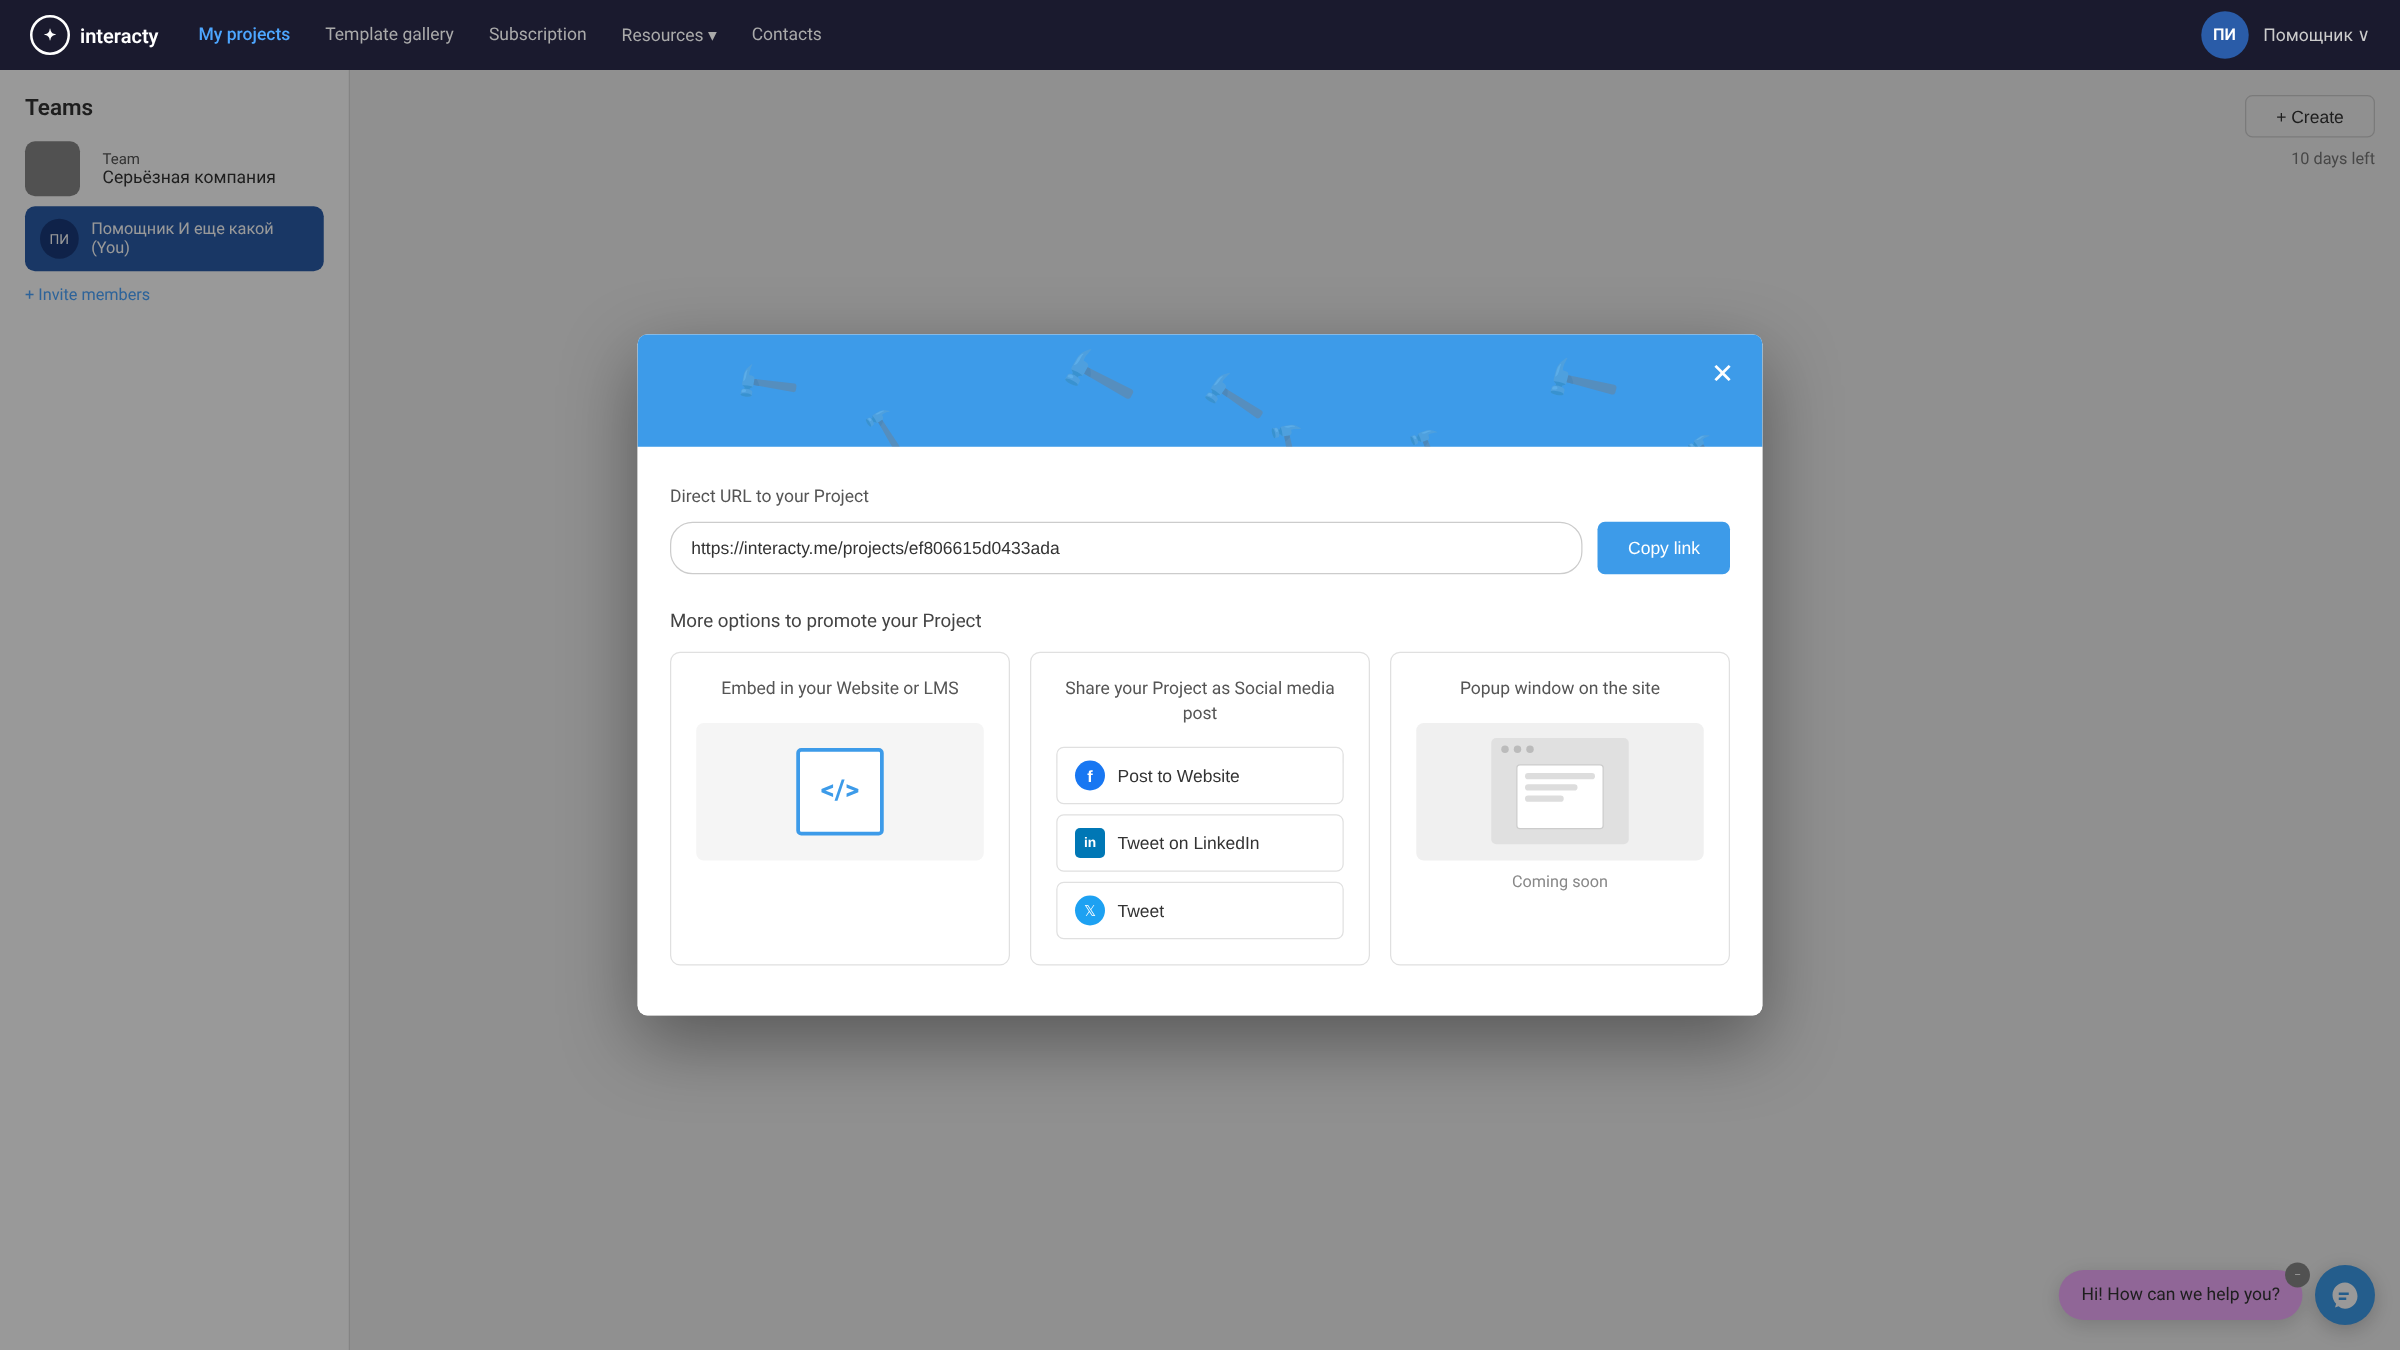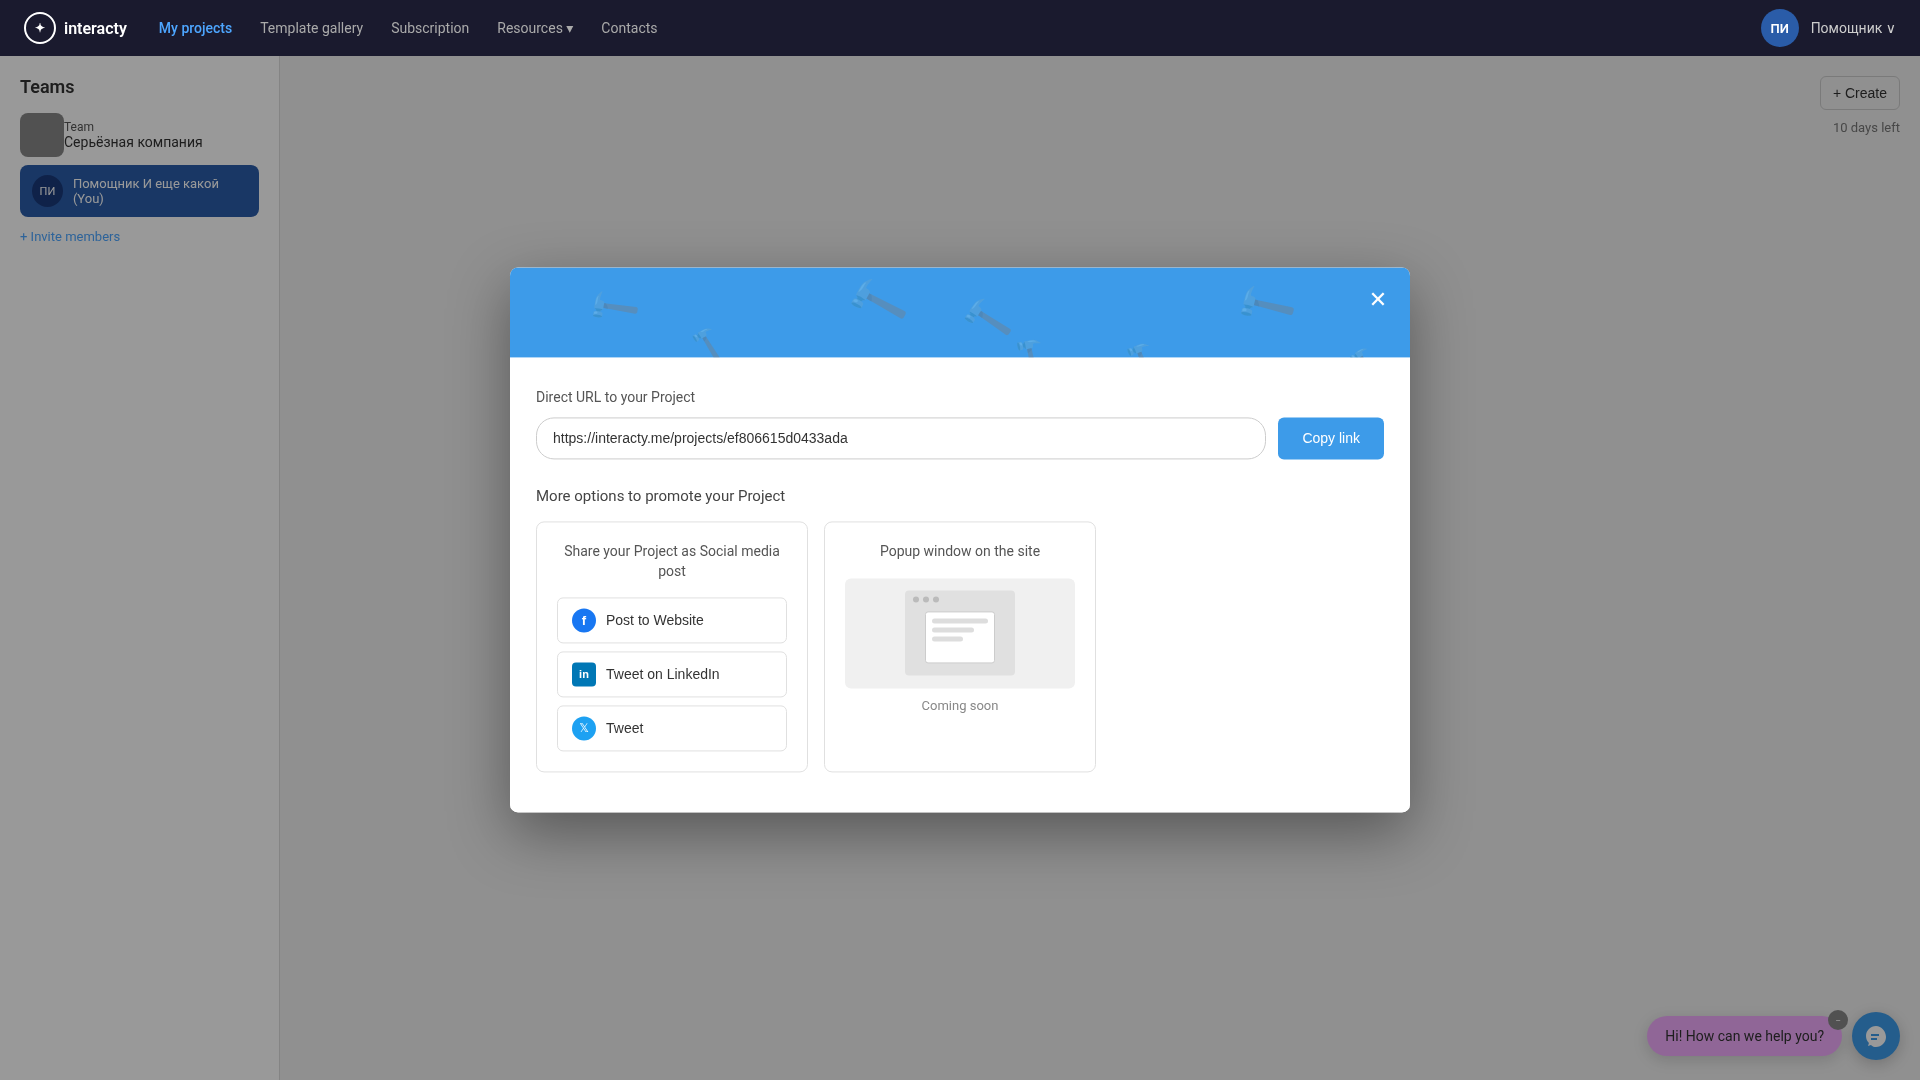--- a/index.html
+++ b/index.html
@@ -85,21 +85,21 @@
     }
     .sidebar-title {
       font-size: 18px;
       font-weight: 600;
       color: #333;
       margin-bottom: 16px;
     }
     .team-item {
       display: flex;
       align-items: center;
-      gap: 0;
+      gap: 18px;
       margin-bottom: 8px;
     }
     .team-avatar {
       width: 44px;
       height: 44px;
       border-radius: 8px;
       background: #888;
     }
     .team-name { font-size: 12px; color: #555; }
     .team-company { font-size: 14px; font-weight: 400; color: #333; }
@@ -410,21 +410,21 @@
       position: absolute;
       top: 56px;
       right: 0;
       width: 300px;
       padding: 20px;
     }
     .create-btn {
       background: transparent;
       border: 1px solid #ccc;
       border-radius: 6px;
-      padding: 8px 12px;
+      padding: 8px 24px;
       font-size: 14px;
       color: #333;
       cursor: pointer;
       float: right;
     }
     .days-left {
       color: #777;
       font-size: 13px;
       text-align: right;
       margin-top: 44px;
@@ -495,20 +495,28 @@
     <div class="section-label">Direct URL to your Project</div>
     <div class="url-row">
       <input class="url-input" type="text" readonly="" value="https://interacty.me/projects/ef806615d0433ada" style="">
       <button class="copy-btn">Copy link</button>
     </div>
 
     <div class="promote-label">More options to promote your Project</div>
 
     <div class="options-grid">
 
+      <div class="option-card">
+        <div class="option-card-title">Embed in your Website or LMS</div>
+        <div class="embed-preview">
+          <div class="embed-inner">
+            <span class="code-symbol">&lt;/&gt;</span>
+          </div>
+        </div>
+      </div>
 
       <div class="option-card">
         <div class="option-card-title">Share your Project as Social media post</div>
         <button class="social-btn">
           <div class="fb-icon">f</div>
           <span>Post to Website</span>
         </button>
         <button class="social-btn">
           <div class="li-icon">in</div>
           <span>Tweet on LinkedIn</span>

